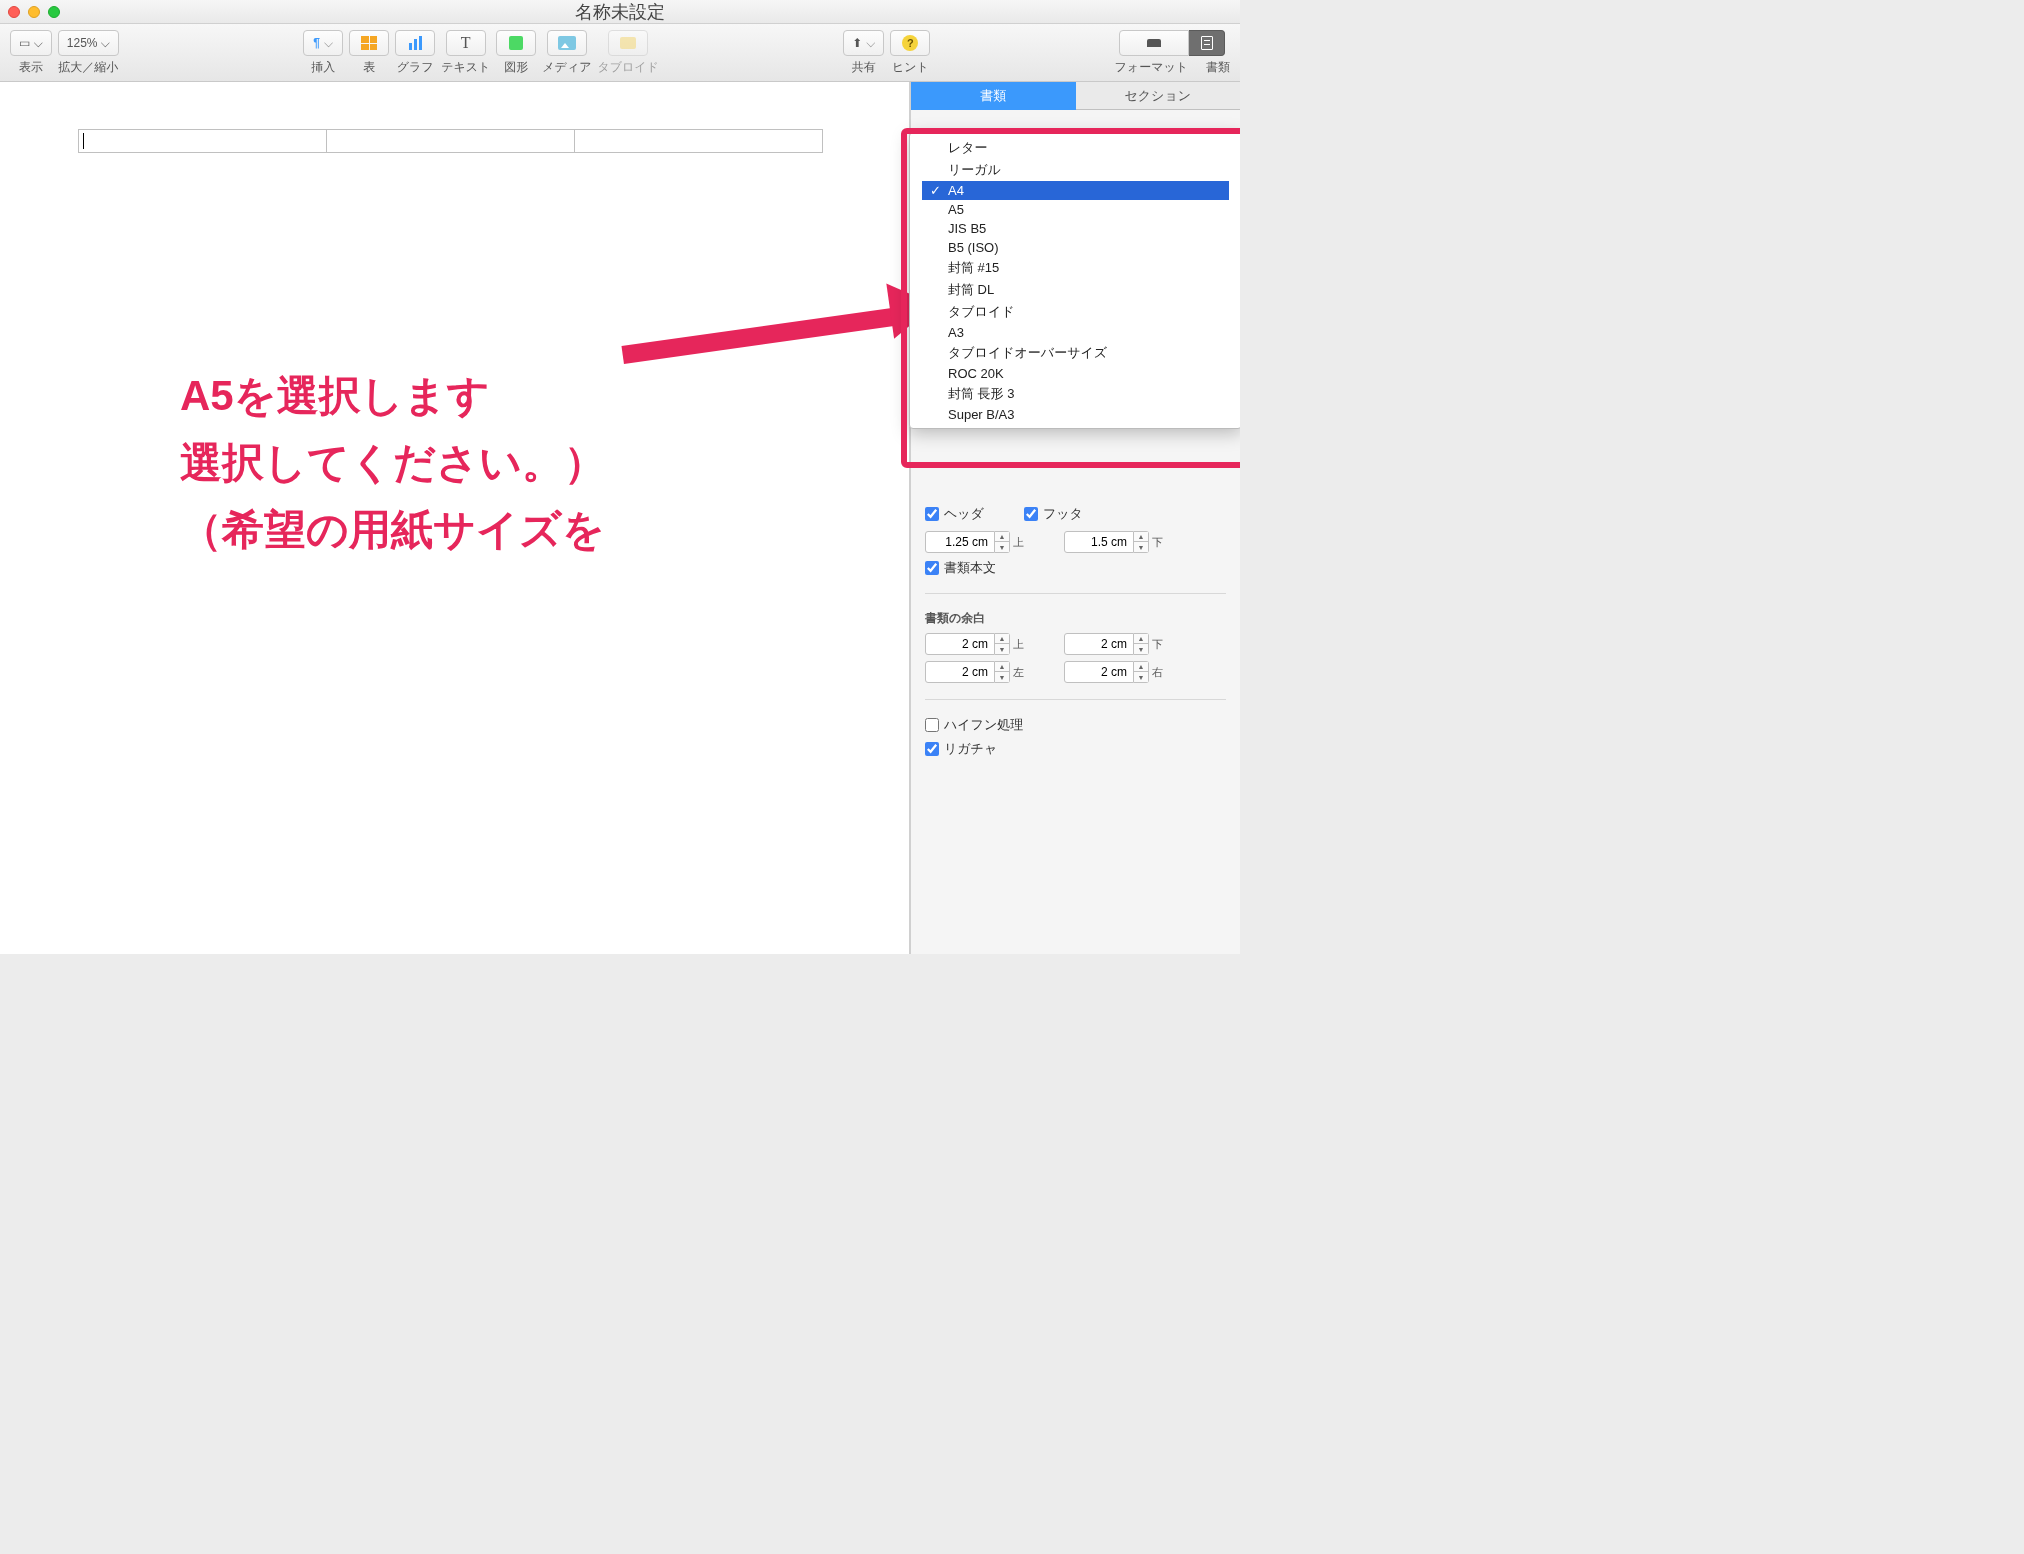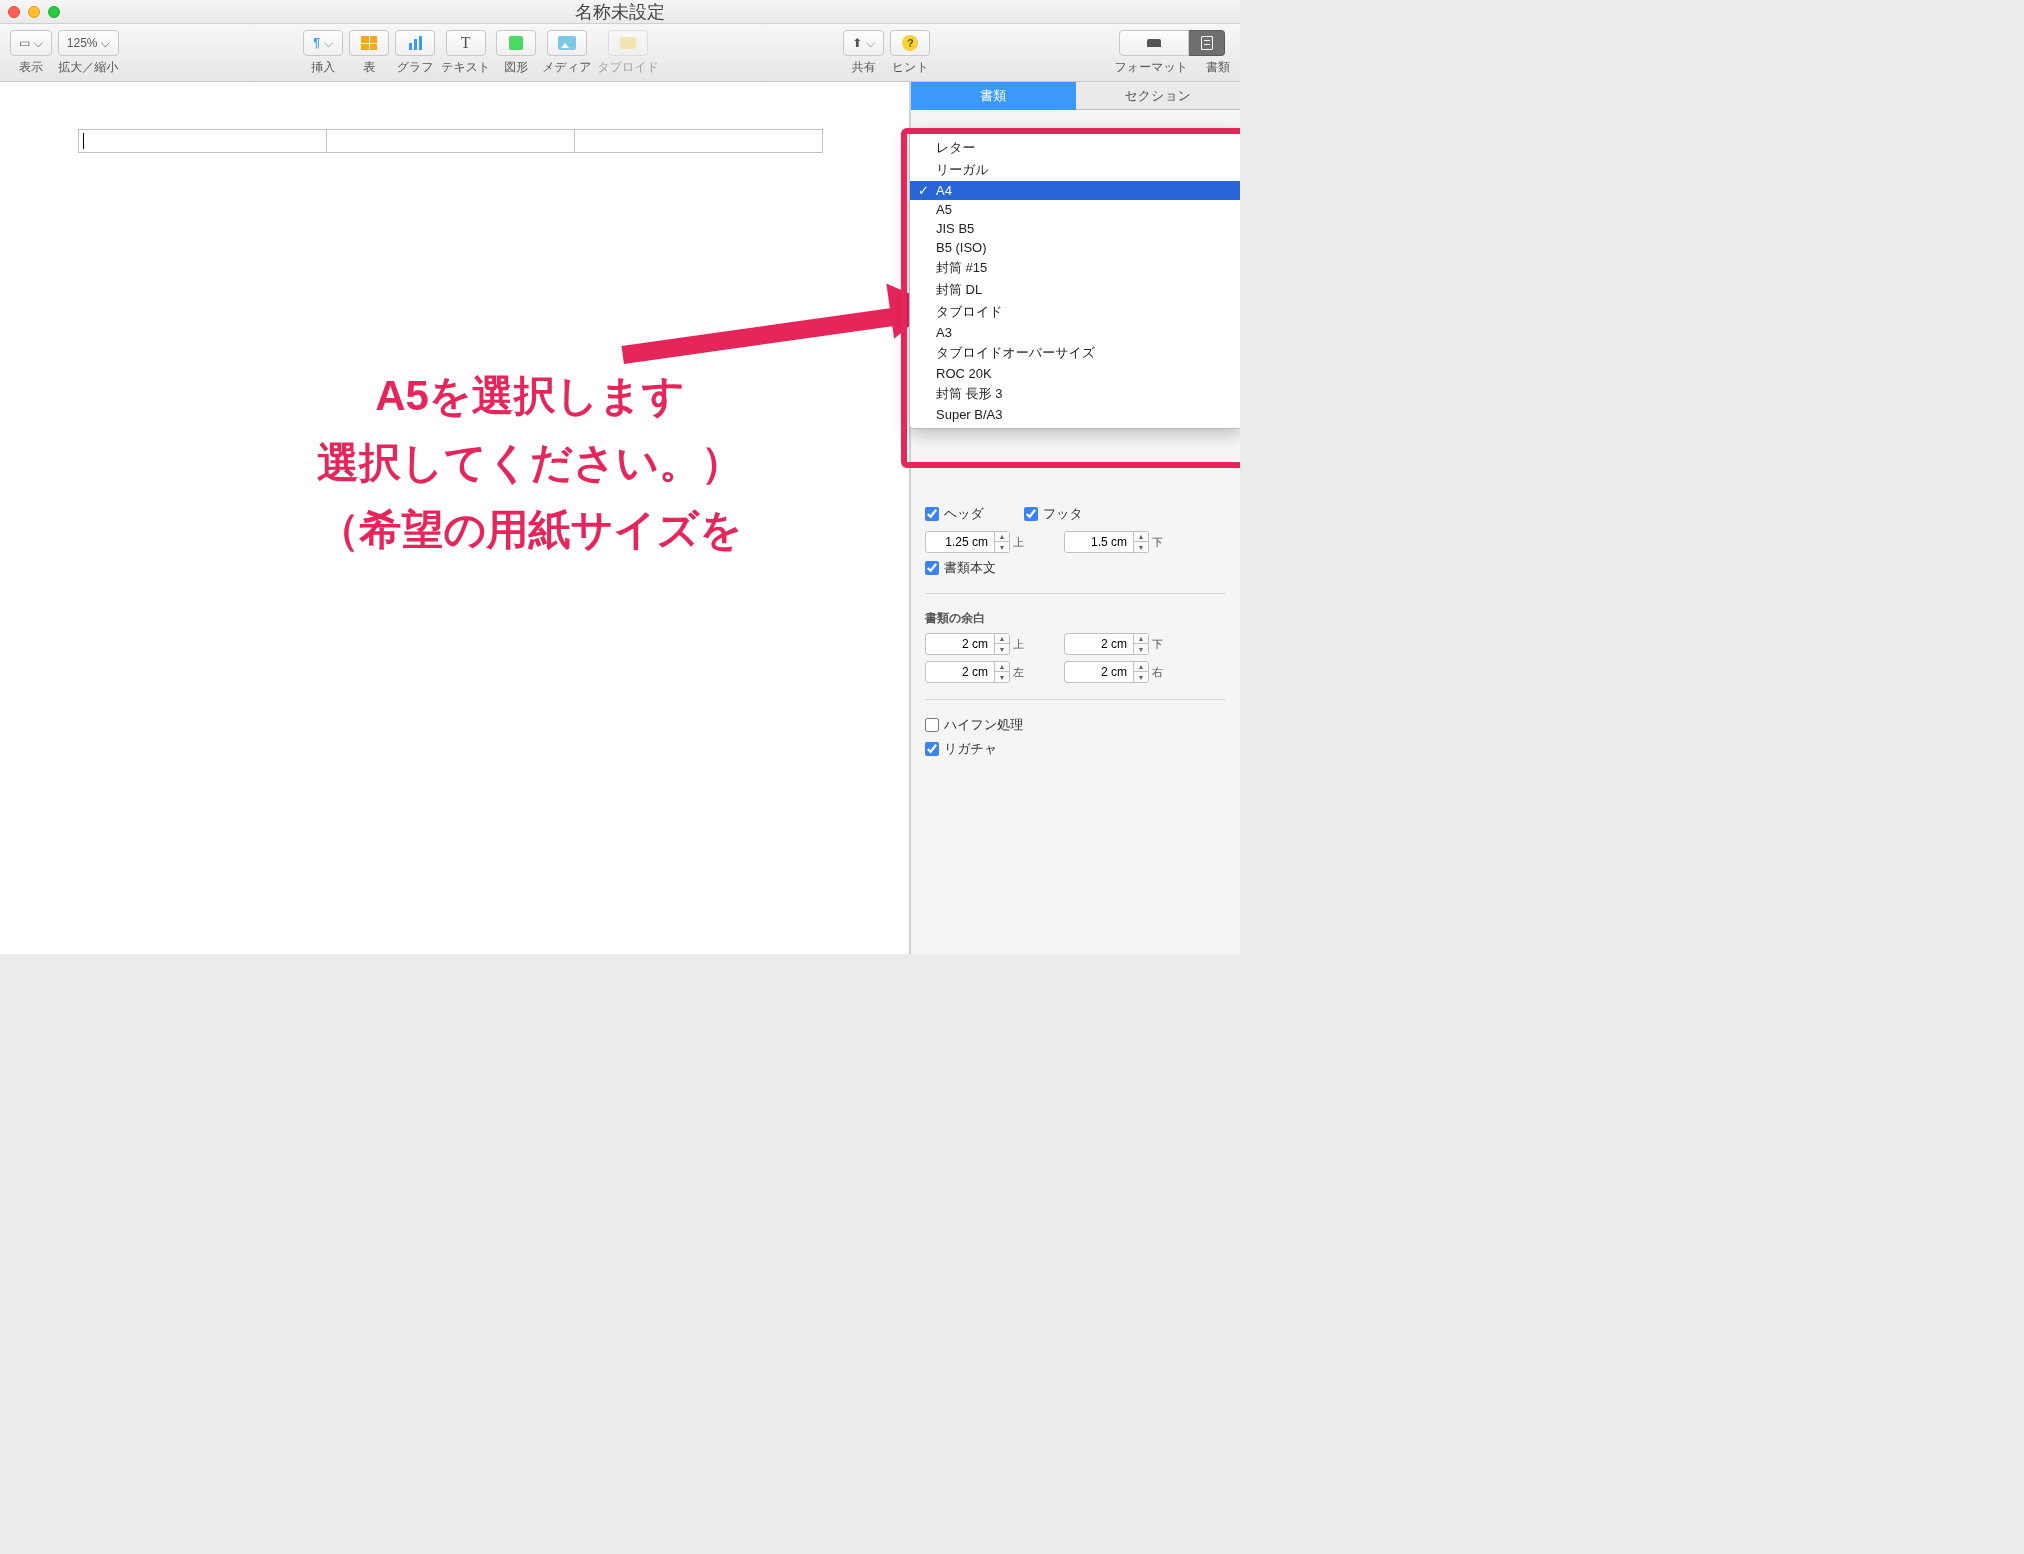--- a/index.html
+++ b/index.html
@@ -28,35 +28,35 @@
 
 
 .main { display:flex; height: calc(100% - 82px); }
 .canvas { flex:1; background:#fff; position:relative; border-right:1px solid #d0d0d0; }
 .doc-table { position:absolute; top:47px; left:78px; width:745px; height:24px; border:1px solid #c0c0c0; display:flex; }
 .doc-table .cell { border-right:1px solid #c0c0c0; flex:1; }
 .doc-table .cell:last-child { border-right:none; }
 .cursor { position:absolute; left:4px; top:3px; width:1px; height:16px; background:#000; }
 
 
-.annotation { position:absolute; top:280px; left:180px; width:700px; color:#e6265b; font-size:42px; font-weight:700; line-height:1.6; text-align:center; }
+.annotation { position:absolute; top:280px; left:180px; width:700px; color:#e6265b; font-size:42px; font-weight:700; line-height:1.6; text-align:left; }
 .arrow { position:absolute; top:195px; left:620px; width:310px; height:70px; }
 .arrow-line { position:absolute; top:30px; left:0; width:280px; height:18px; background:#e6265b; transform-origin:right center; transform:rotate(-8deg); }
 .arrow-head { position:absolute; right:-5px; top:3px; width:0; height:0; border-left:45px solid #e6265b; border-top:28px solid transparent; border-bottom:28px solid transparent; transform:rotate(-8deg); }
 
 
 .inspector { width:330px; background:#f5f5f5; display:flex; flex-direction:column; border-left:1px solid #d0d0d0; }
 .insp-tabs { display:flex; height:28px; }
 .insp-tab { flex:1; display:flex; align-items:center; justify-content:center; font-size:13px; border-bottom:1px solid #c0c0c0; background:#eaeaea; color:#555; }
 .insp-tab.active { background:#3b99fc; color:#fff; border-bottom:1px solid #3b99fc; }
 .insp-body { padding:12px 14px; font-size:13px; color:#333; overflow:visible; position:relative; }
 .sec-title { font-size:12px; font-weight:600; color:#555; margin:6px 0 4px; }
 
 
-.paper-menu { position:absolute; top:22px; left:-2px; right:-2px; background:#fff; border:1px solid #bbb; border-radius:4px; box-shadow:0 4px 18px rgba(0,0,0,0.25); padding:4px 0; z-index:5; }
+.paper-menu { position:absolute; top:22px; left:-2px; right:-2px; background:#fff; border:1px solid #bbb; border-radius:4px; box-shadow:0 4px 18px rgba(0,0,0,0.25); padding:4px 12px; z-index:5; }
 .menu-item { padding:2px 10px 2px 26px; font-size:13px; color:#222; position:relative; cursor:default; }
 .menu-item.selected { background:#2866d7; color:#fff; }
 .menu-item.selected::before { content:"✓"; position:absolute; left:8px; }
 .highlight-box { position:absolute; top:18px; left:-10px; right:-10px; height:340px; border:6px solid #e6265b; border-radius:6px; z-index:10; pointer-events:none; }
 
 
 .panel-content { margin-top:360px; }
 .chk-row { display:flex; gap:40px; margin:8px 0; }
 .chk { display:flex; align-items:center; gap:5px; font-size:13px; }
 .chk input { width:14px; height:14px; accent-color:#3b82f6; }

